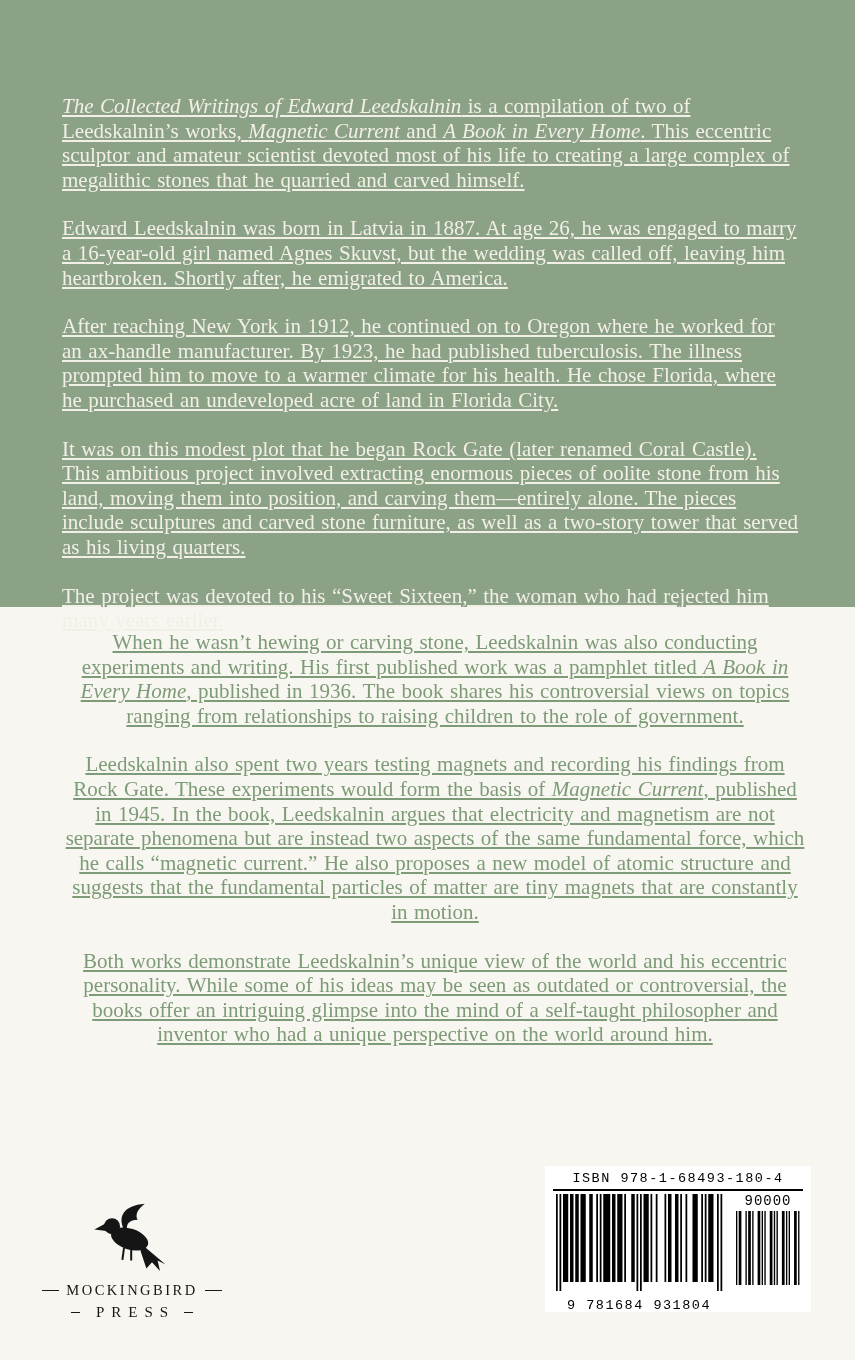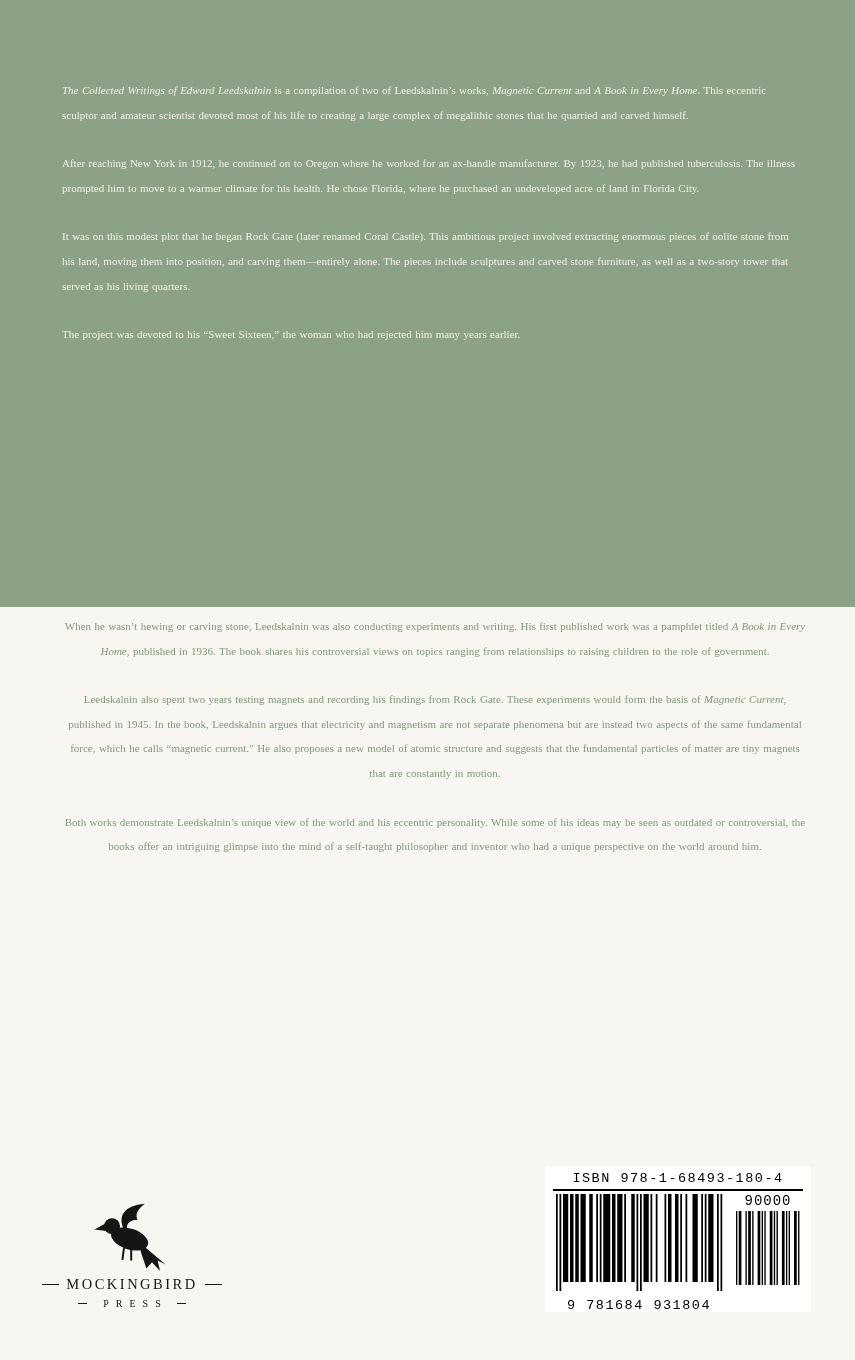--- a/index.html
+++ b/index.html
@@ -18,44 +18,45 @@
   .top-text {
     position:absolute; top:78px; left:62px; width:736px;
     color: var(--white-text, #f2efe6);
   }
   .bottom-text {
     position:absolute; top:614px; left:62px; width:746px;
     color: var(--text-green, #7d9b76);
     text-align: center;
   }
   p.para {
-    margin:0 0 24px 0;
-    font-size:11px;
+    margin:16px 0 24px 0;
+    font-size:21px;
     line-height:24.6px;
     word-spacing:0.06em;
+    text-decoration:underline;
   }
   p.para em { font-style:italic; }
 
   
   .logo {
     position:absolute; left:42px; top:1198px; width:180px;
     color:#161616; text-align:center;
   }
   .bird-wrap { height:78px; display:flex; align-items:flex-end; justify-content:center; }
   .bird-wrap svg { width:96px; height:74px; fill:#151515; }
-  .logo-name-row { display:flex; align-items:center; gap:7px; }
+  .logo-name-row { display:flex; align-items:center; gap:7px; margin-top:6px; }
   .rule { flex:1; height:1px; background:#1a1a1a; }
   .logo-name {
     font-size:14.5px; letter-spacing:2.5px; white-space:nowrap;
     font-family:"Liberation Serif", serif;
   }
   .logo-press-row { display:flex; align-items:center; justify-content:center; gap:9px; margin-top:5px; }
   .tick { width:9px; height:1px; background:#1a1a1a; }
   .logo-press {
-    font-size:10px; letter-spacing:7px; padding-left:7px; white-space:nowrap;
+    font-size:15px; letter-spacing:7px; padding-left:7px; white-space:nowrap;
   }
 
   
   .barcode-box {
     position:absolute; left:545px; top:1166px; width:266px; height:146px;
     background:#ffffff; box-sizing:border-box;
     padding:5px 8px 6px 8px;
     font-family:"Liberation Mono", monospace;
     color:#000;
   }
@@ -75,20 +76,21 @@
   .addon-barcode svg { display:block; margin:2px auto 0 auto; fill:#000; }
 </style>
 </head>
 <body>
 
 <div class="cover">
 
   <div class="green-section">
     <div class="top-text">
         <p class="para"><em>The Collected Writings of Edward Leedskalnin</em><span> is a compilation of two of Leedskalnin’s works, </span><em>Magnetic Current</em><span> and </span><em>A Book in Every Home</em><span>. This eccentric sculptor and amateur scientist devoted most of his life to creating a large complex of megalithic stones that he quarried and carved himself.</span></p>
+        <p class="para"><span>Edward Leedskalnin was born in Latvia in 1887. At age 26, he was engaged to marry a 16-year-old girl named Agnes Skuvst, but the wedding was called off, leaving him heartbroken. Shortly after, he emigrated to America.</span></p>
         <p class="para"><span>After reaching New York in 1912, he continued on to Oregon where he worked for an ax-handle manufacturer. By 1923, he had published tuberculosis. The illness prompted him to move to a warmer climate for his health. He chose Florida, where he purchased an undeveloped acre of land in Florida City.</span></p>
         <p class="para"><span>It was on this modest plot that he began Rock Gate (later renamed Coral Castle). This ambitious project involved extracting enormous pieces of oolite stone from his land, moving them into position, and carving them—entirely alone. The pieces include sculptures and carved stone furniture, as well as a two-story tower that served as his living quarters.</span></p>
         <p class="para"><span>The project was devoted to his “Sweet Sixteen,” the woman who had rejected him many years earlier.</span></p>
       </div>
   </div>
 
   <div class="bottom-text">
       <p class="para"><span>When he wasn’t hewing or carving stone, Leedskalnin was also conducting experiments and writing. His first published work was a pamphlet titled </span><em>A Book in Every Home</em><span>, published in 1936. The book shares his controversial views on topics ranging from relationships to raising children to the role of government.</span></p>
       <p class="para"><span>Leedskalnin also spent two years testing magnets and recording his findings from Rock Gate. These experiments would form the basis of </span><em>Magnetic Current</em><span>, published in 1945. In the book, Leedskalnin argues that electricity and magnetism are not separate phenomena but are instead two aspects of the same fundamental force, which he calls “magnetic current.” He also proposes a new model of atomic structure and suggests that the fundamental particles of matter are tiny magnets that are constantly in motion.</span></p>
       <p class="para"><span>Both works demonstrate Leedskalnin’s unique view of the world and his eccentric personality. While some of his ideas may be seen as outdated or controversial, the books offer an intriguing glimpse into the mind of a self-taught philosopher and inventor who had a unique perspective on the world around him.</span></p>

